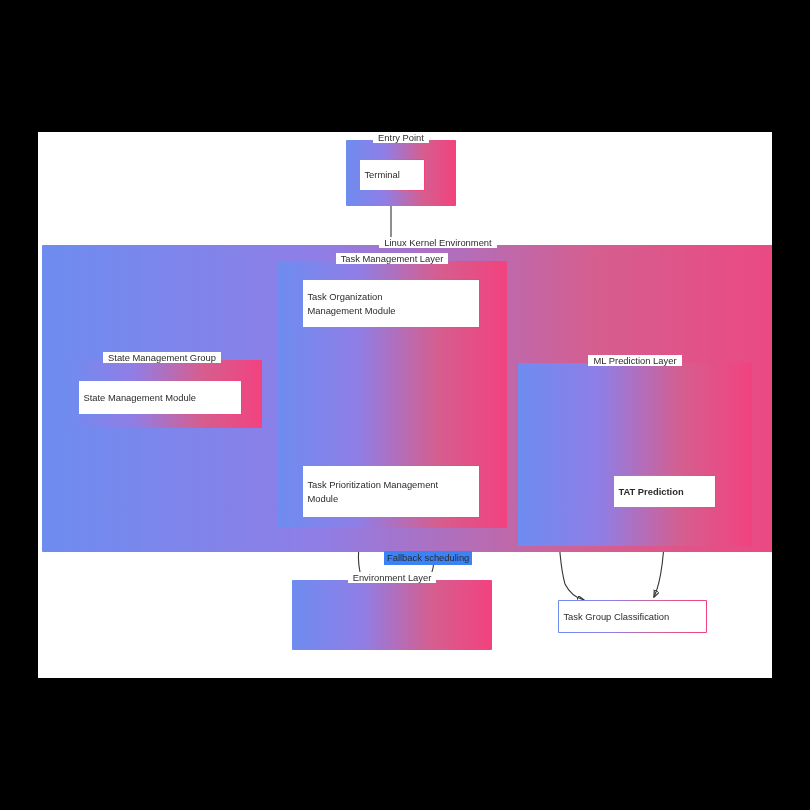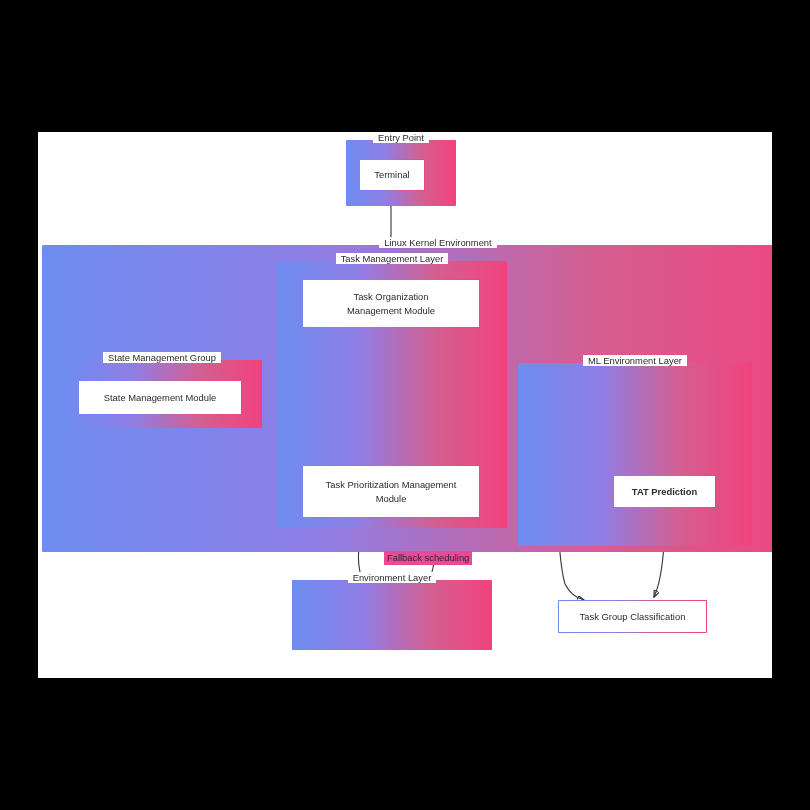--- a/index.html
+++ b/index.html
@@ -72,21 +72,20 @@
     background: #ffffff;
     padding: 0 5px;
   }
   
   .node-text {
     position: absolute;
     left: 4px;
     right: 4px;
     top: 50%;
     transform: translateY(-50%);
-    text-align: center;
     font-size: 9.4px;
     line-height: 14px;
     color: #2b2b2b;
     white-space: pre-line;
   }
   
   #edges {
     position: absolute;
     left: 0;
     top: 0;
@@ -96,21 +95,21 @@
   }
   #edges path, #edges line {
     fill: none;
     stroke: #333333;
     stroke-width: 1.1;
   }
   .edge-label {
     position: absolute;
     font-size: 9.4px;
     color: #2b2b2b;
-    background: #ec4899;
+    background: #3b82f6;
     padding: 1px 3px;
     white-space: nowrap;
     line-height: 12px;
   }
 </style>
 </head>
 <body>
 
 <div id="stage">
   <div id="canvas">
@@ -197,21 +196,21 @@
     </div>
     <div class="gbox" style="left:40px; top:248px; width:164px; height:35px;">
       <div class="inner">
         <div class="node-text">State Management Module</div>
       </div>
     </div>
 
     <div class="gbox container-box" style="left:480px; top:231px; width:234px; height:183px;">
       <div class="inner">
         <div class="layer-label">
-          <span>ML Environment Layer</span>
+          <span>ML Prediction Layer</span>
         </div>
       </div>
     </div>
 
 
     <div class="gbox" style="left:575px; top:343px; width:103px; height:33px;font-weight:bold;">
       <div class="inner">
         <div class="node-text">TAT Prediction</div>
       </div>
     </div>

